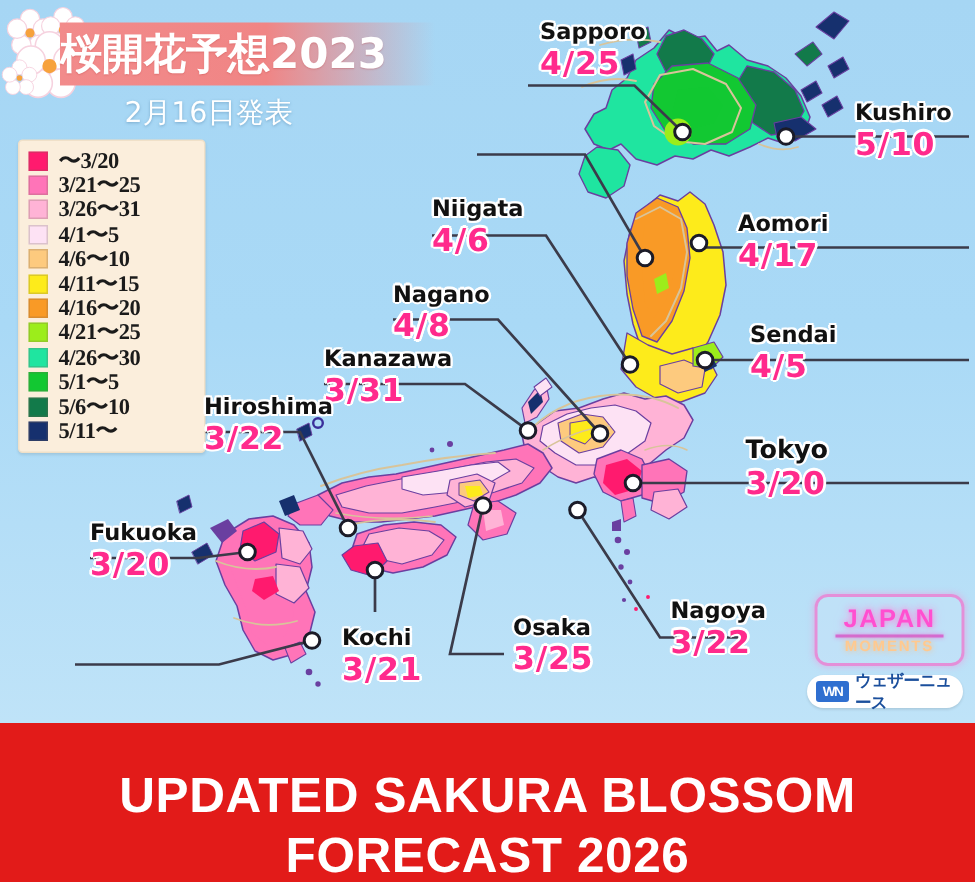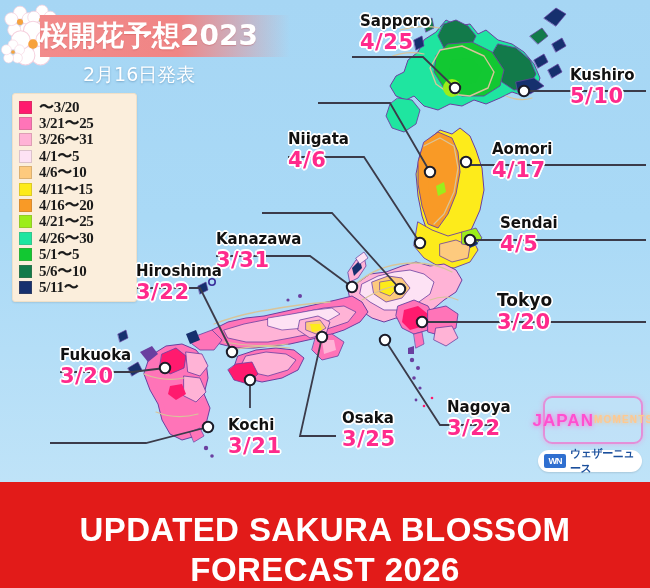--- a/index.html
+++ b/index.html
@@ -76,21 +76,21 @@
 
   #leader-lines{position:absolute;left:0;top:0;width:650px;height:482px;
     pointer-events:none;}
 
   
   #japan-moments{
     position:absolute;left:543px;top:396px;width:96px;height:44px;
     background:rgba(196,226,247,.55);
     border:2px solid #e48fd8;border-radius:9px;
     box-shadow:0 0 5px rgba(240,150,220,.65);
-    display:flex;flex-direction:row;align-items:center;justify-content:center;
+    display:flex;flex-direction:column;align-items:center;justify-content:center;
   }
   #jm-japan{
     font-size:17px;font-weight:bold;color:#ff4fd0;letter-spacing:1px;
     font-family:"Liberation Sans",sans-serif;line-height:1;
     text-shadow:0 0 4px rgba(255,120,220,.9),0 0 7px rgba(255,150,230,.6);
   }
   #jm-divider{width:72px;height:2px;background:#d46ad0;margin:2px 0 2px 0;
     box-shadow:0 0 3px rgba(230,120,220,.9);}
   #jm-moments{
     font-size:10px;font-weight:bold;color:#ffc98f;letter-spacing:1.2px;
@@ -433,20 +433,24 @@
       <div class="city-date">4/17</div>
     </div>
     <div class="callout align-left" style="left:288px;top:132px;">
       <div class="city-name">Niigata</div>
       <div class="city-date">4/6</div>
     </div>
     <div class="callout align-left" style="left:500px;top:216px;">
       <div class="city-name">Sendai</div>
       <div class="city-date">4/5</div>
     </div>
+    <div class="callout align-left" style="left:262px;top:189px;">
+      <div class="city-name">Nagano</div>
+      <div class="city-date">4/8</div>
+    </div>
     <div class="callout align-left" style="left:216px;top:232px;">
       <div class="city-name">Kanazawa</div>
       <div class="city-date">3/31</div>
     </div>
     <div class="callout align-left" style="left:136px;top:264px;">
       <div class="city-name">Hiroshima</div>
       <div class="city-date">3/22</div>
     </div>
     <div class="callout align-left" style="left:497px;top:292px;">
       <div class="city-name" style="font-size:17px;">Tokyo</div>

